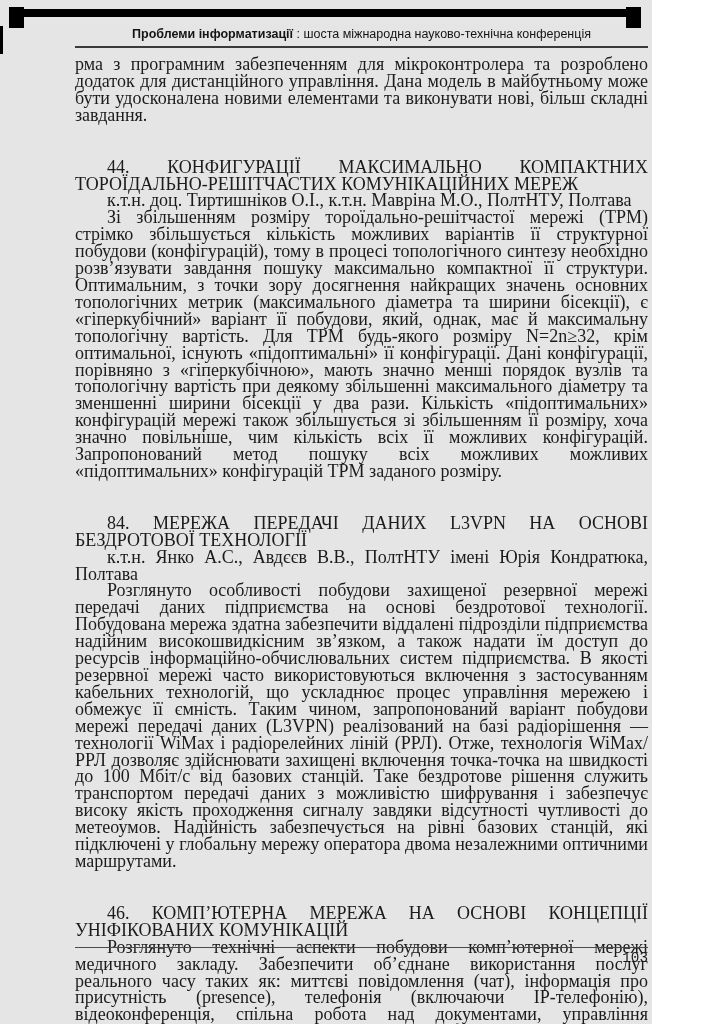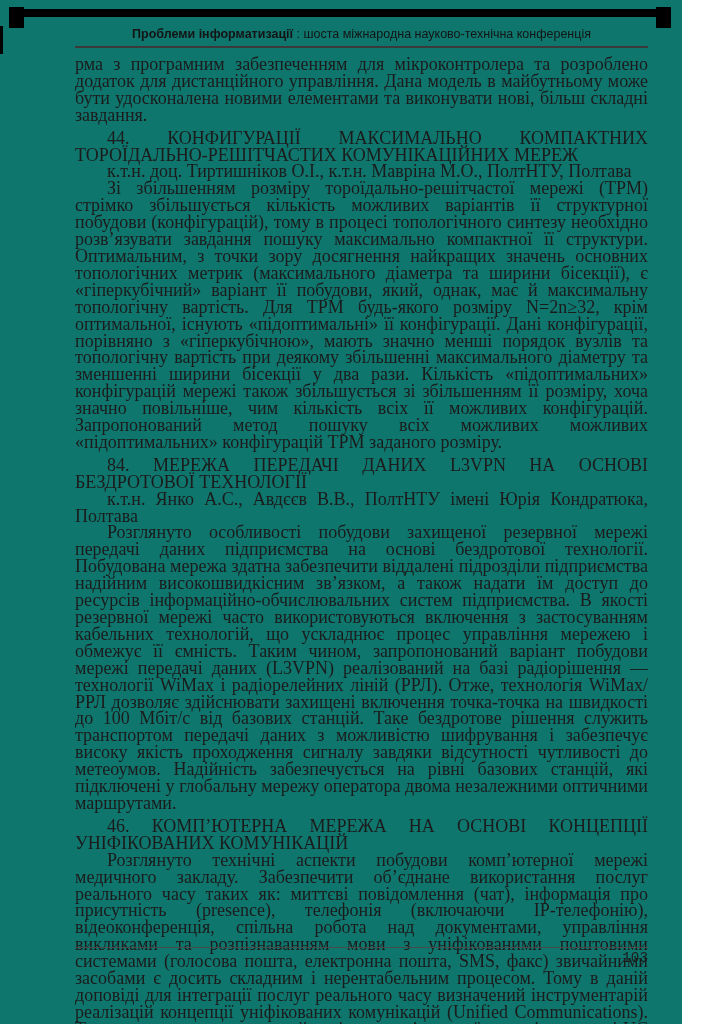--- a/index.html
+++ b/index.html
@@ -1,22 +1,23 @@
 <!DOCTYPE html>
 <html lang="uk"><head>
 <meta charset="utf-8">
 <style>
   html,body{margin:0;padding:0;background:#ffffff;}
   .page{
     position:relative;
-    width:682px;height:1024px;
-    background:#0f766e;
+    width:618px;height:1024px;
+    background:#e5e5e5;
     color:#1b1b1b;
     font-family:"Liberation Serif",serif;
     overflow:hidden;
+    padding-left:34px;
   }
   
   .scan-top{position:absolute;top:9px;left:11px;right:13px;height:8px;background:#000;}
   .scan-corner-tl{position:absolute;top:7px;left:9px;width:15px;height:21px;background:#000;}
   .scan-corner-tr{position:absolute;top:7px;right:11px;width:15px;height:21px;background:#000;}
   .scan-strip-left{position:absolute;top:26px;left:0;width:3px;height:28px;background:#000;}
   
   .running-head{
     position:absolute;top:27px;left:75px;width:573px;
     text-align:center;
@@ -28,21 +29,21 @@
   .head-rule{position:absolute;top:46px;left:75px;width:573px;height:2px;background:#3a3a3a;}
   
   .content{
     position:absolute;top:56px;left:75px;width:573px;
     font-size:18px;line-height:16.9px;
     text-align:justify;
     hyphens:auto;-webkit-hyphens:auto;
   }
   .para{margin:0;text-indent:32px;}
   .para.no-indent{text-indent:0;}
-  .abstract-section .title{margin-top:6px;}
+  .abstract-section .title{margin-top:35px;}
   
   .foot-rule{position:absolute;top:947px;left:75px;width:573px;height:1px;background:#4a4a4a;}
   .page-number{
     position:absolute;top:950px;left:75px;width:573px;
     text-align:right;font-size:14.3px;line-height:17px;color:#1b1b1b;font-family:Liberation Mono, monospace;
   }
 </style>
 </head>
 <body>
 

